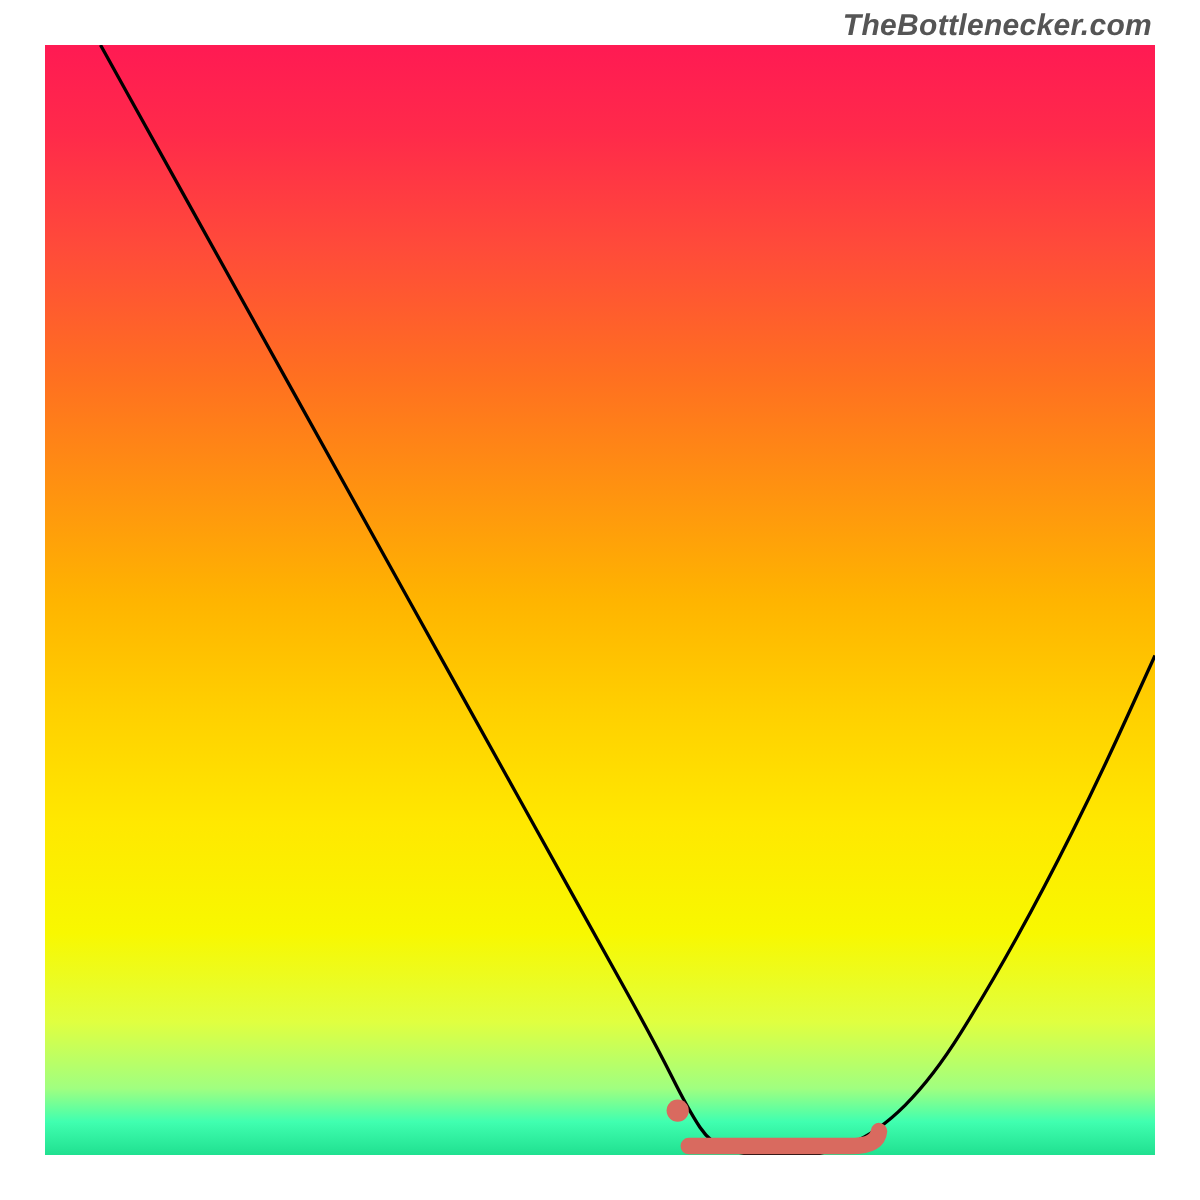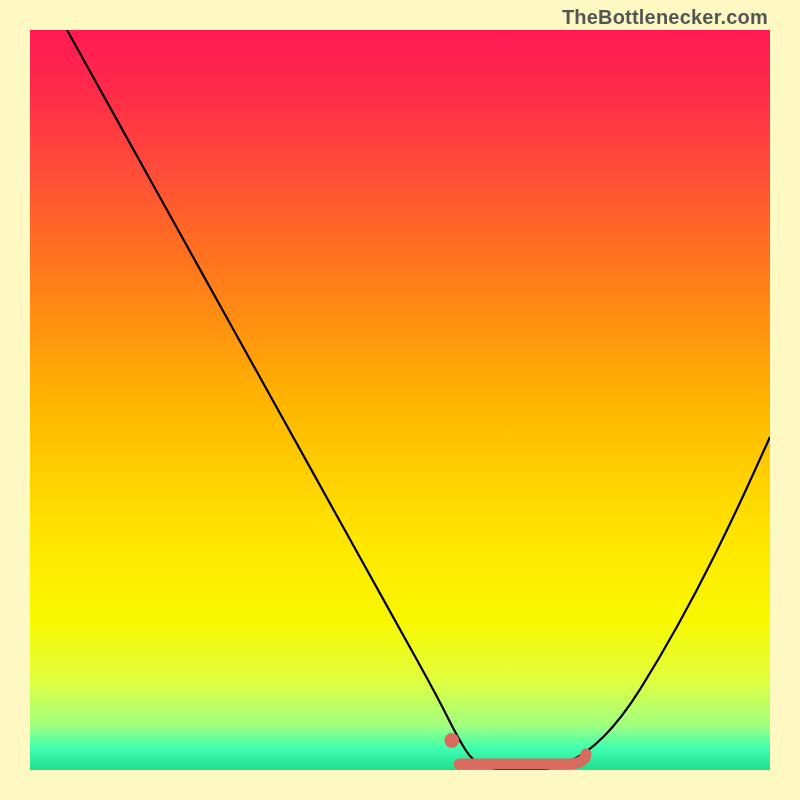--- a/index.html
+++ b/index.html
@@ -1,21 +1,22 @@
 <!DOCTYPE html>
 <html><head>
 <meta charset="utf-8">
 <style>
   * { margin: 0; padding: 0; box-sizing: border-box; }
   html, body { width: 800px; height: 800px; overflow: hidden; background: #000; }
   .frame {
     position: relative;
     width: 800px;
     height: 800px;
-    background: #fef9c3;
+    background: #ffffff;
+    font-style: italic;
   }
   .plot-area {
     position: absolute;
     left: 30px;
     top: 30px;
     width: 740px;
     height: 740px;
     background: linear-gradient(to bottom,
       #ff1a53 0%,
       #ff2a4a 8%,

